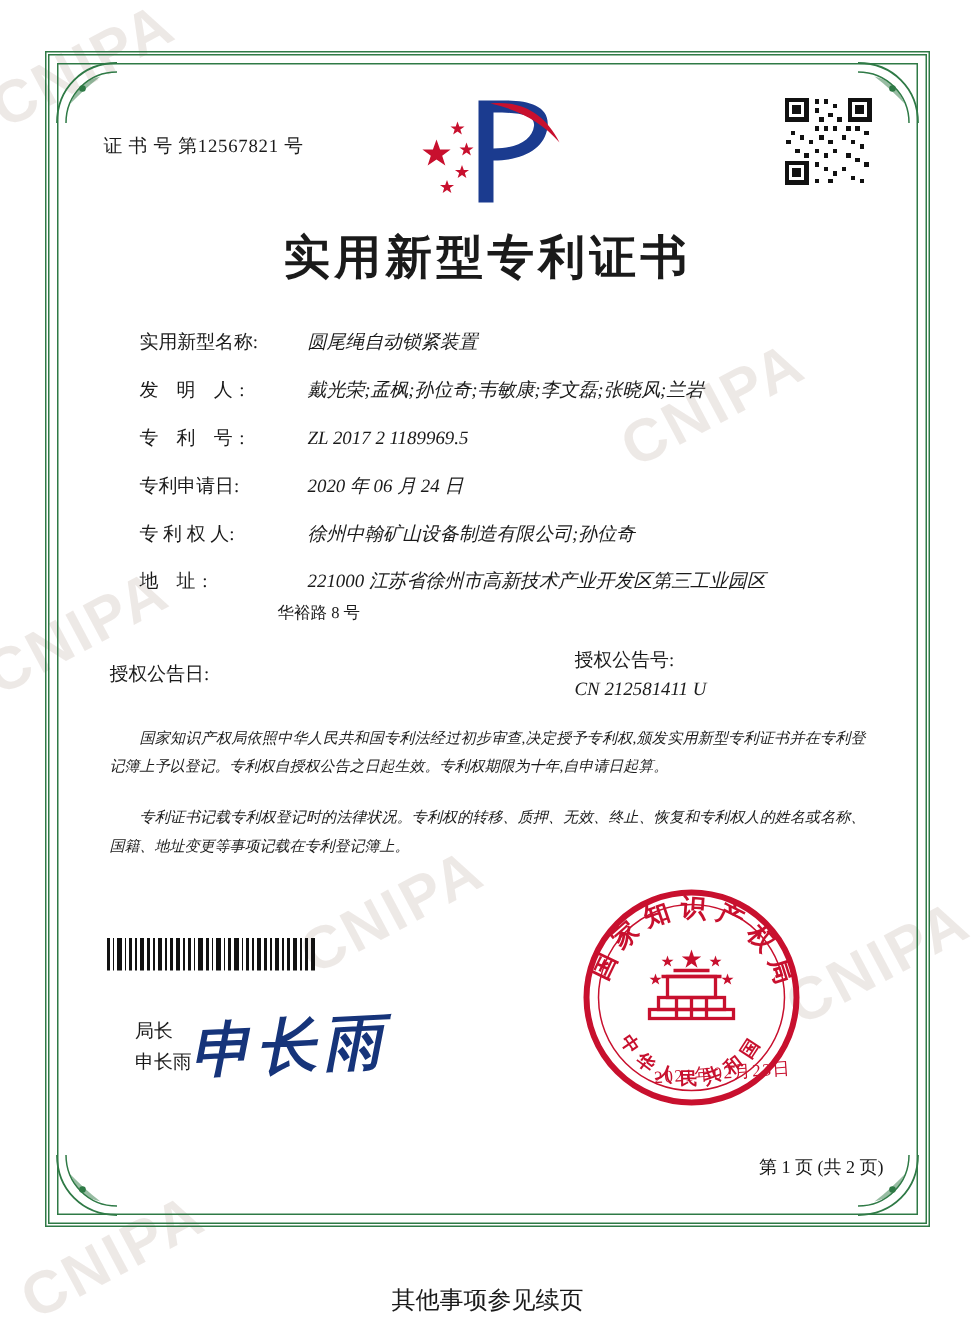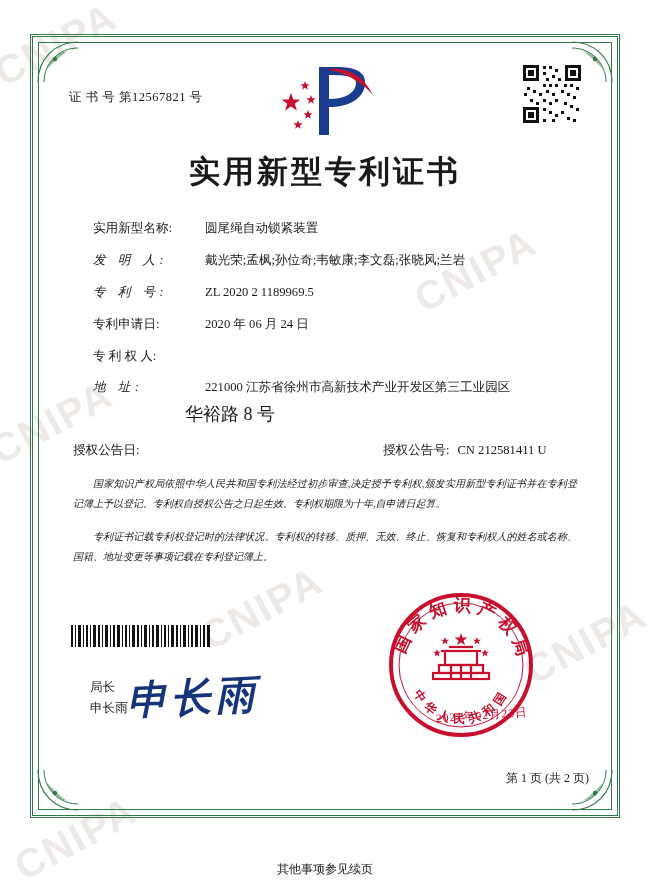--- a/index.html
+++ b/index.html
@@ -122,33 +122,34 @@
     display: flex;
     align-items: flex-start;
     margin-bottom: 13px;
     margin-left: 20px;
   }
   .f-label {
     width: 112px;
     flex: none;
     white-space: nowrap;
   }
-  .f-label.sp2  { letter-spacing: 4.5px; font-style: italic; }
+  .f-label.sp2  { letter-spacing: 4.5px; }
   .f-value {
     flex: 1;
+    font-style: italic;
   }
   .sub-line {
     padding-left: 112px;
     margin-top: -9px;
     margin-bottom: 13px;
-    font-size: 18px;
+    font-size: 11px;
   }
   .split-row { display:flex; align-items: center; margin-bottom: 13px; }
   .split-row .left { display:flex; flex: 0 0 310px; }
-  .split-row .right { display:flex; }
+  .split-row .right { display:flex;flex-direction:column; }
   .split-row .right .f-label { width: auto; margin-right: 8px; }
 
   
   .para {
     padding: 0 12px;
     font-size: 10px;
     line-height: 1.95;
     text-align: justify;
     text-indent: 2em;
     margin-top: 14px;
@@ -211,21 +212,21 @@
     left: 0; right: 0;
     bottom: 10px;
     text-align: right;
     font-size: 12px;
   }
   .footer-note {
     position: absolute;
     left: 0; right: 0;
     bottom: 16px;
     text-align: center;
-    font-size: 12px;
+    font-size: 16px;
     z-index: 3;
   }
 </style>
 </head>
 <body>
 
 <div class="watermark-layer">
   <div class="wm" style="left:-10px;  top:22px;  font-size:40px;">CNIPA</div>
   <div class="wm" style="left:410px; top:248px; font-size:40px;">CNIPA</div>
   <div class="wm" style="left:-14px; top:400px; font-size:40px;">CNIPA</div>
@@ -359,30 +360,31 @@
         <div class="f-value">圆尾绳自动锁紧装置</div>
       </div>
 
       <div class="f-row">
         <div class="f-label sp2">发  明  人:</div>
         <div class="f-value">戴光荣;孟枫;孙位奇;韦敏康;李文磊;张晓风;兰岩</div>
       </div>
 
       <div class="f-row">
         <div class="f-label sp2">专  利  号:</div>
-        <div class="f-value">ZL 2020 2 1189969.5</div>
+        <div class="f-value">ZL 2017 2 1189969.5</div>
       </div>
 
       <div class="f-row">
         <div class="f-label">专利申请日:</div>
         <div class="f-value">2020 年 06 月 24 日</div>
       </div>
 
       <div class="f-row">
         <div class="f-label">专 利 权 人:</div>
+        <div class="f-value">徐州中翰矿山设备制造有限公司;孙位奇</div>
       </div>
 
       <div class="f-row">
         <div class="f-label sp2">地      址:</div>
         <div class="f-value">221000 江苏省徐州市高新技术产业开发区第三工业园区</div>
       </div>
       <div class="sub-line">华裕路 8 号</div>
 
       <div class="split-row">
         <div class="left">

